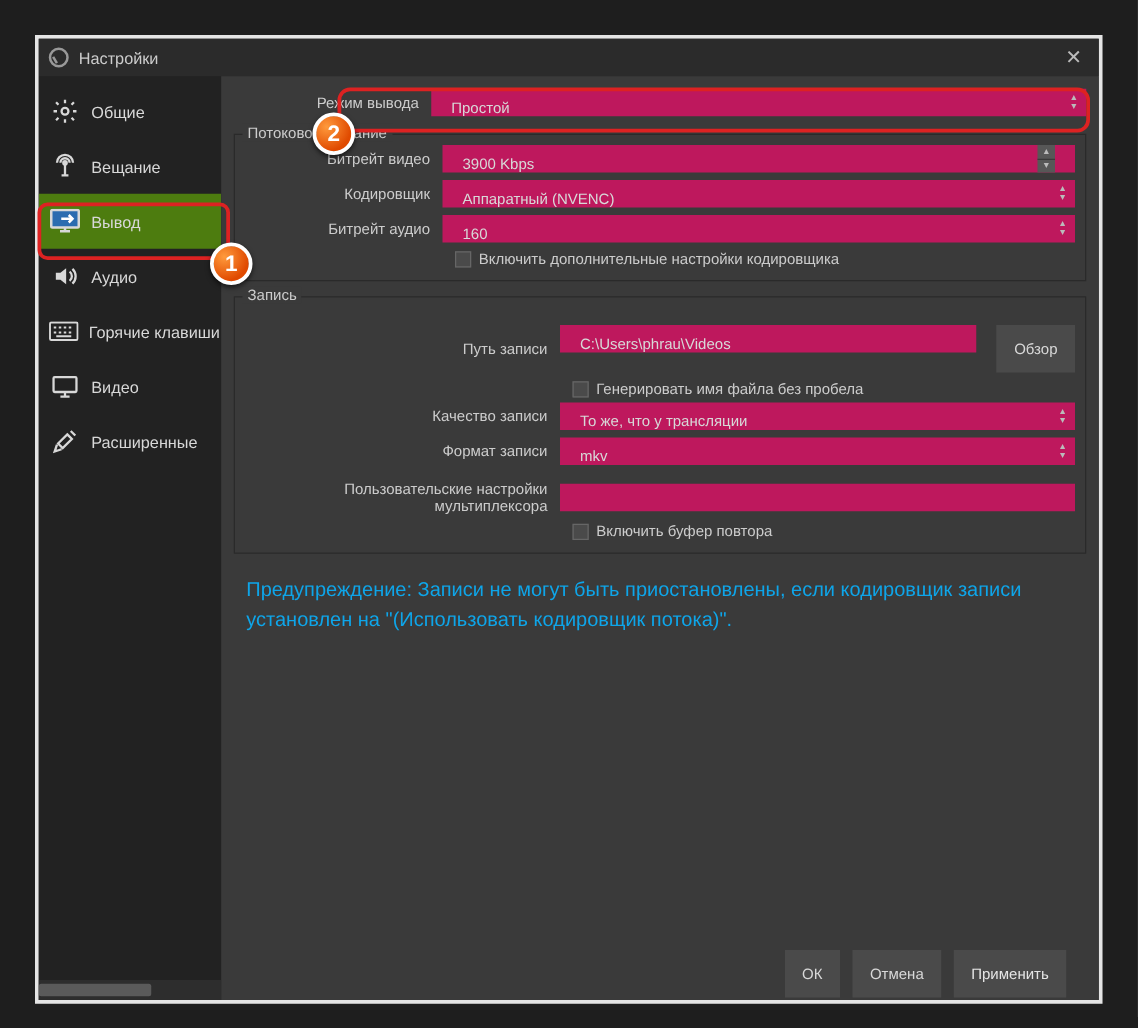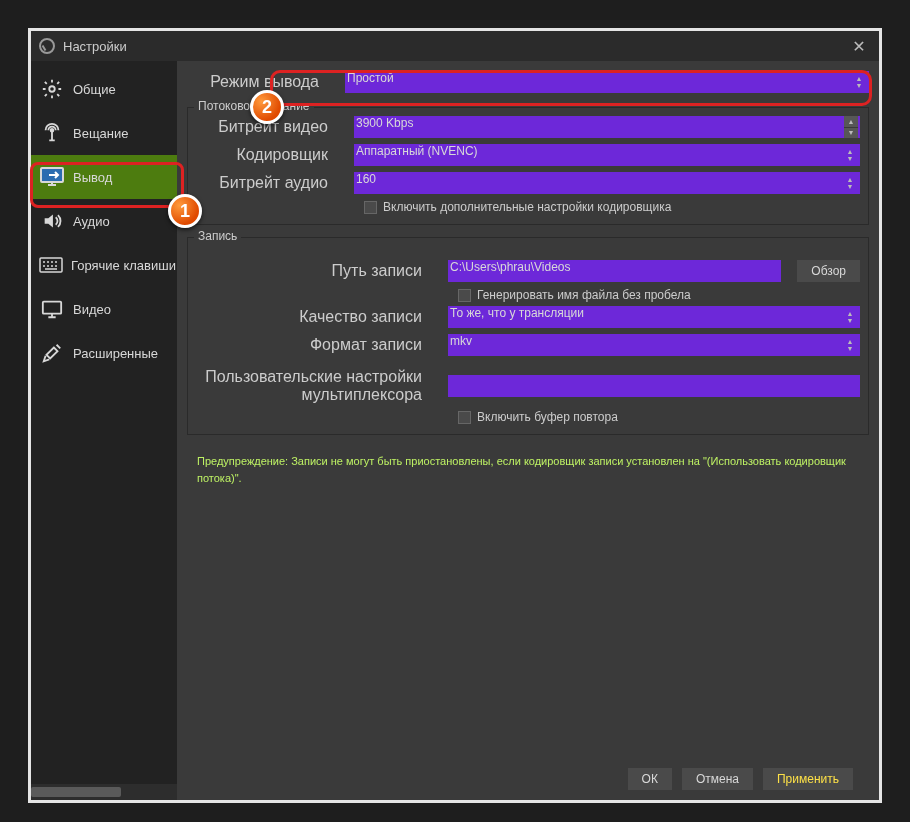--- a/index.html
+++ b/index.html
@@ -13,37 +13,37 @@
 .body { flex: 1; display: flex; }
 .sidebar { width: 146px; background: #222; display: flex; flex-direction: column; padding-top: 6px; overflow: hidden; }
 .sidebar-item { display: flex; align-items: center; height: 44px; padding: 0 8px; color: #d8d8d8; font-size: 13px; cursor: pointer; white-space: nowrap; }
 .sidebar-item .si-icon { width: 26px; height: 26px; margin-right: 8px; display: flex; align-items: center; justify-content: center; }
 .sidebar-item.active { background: #4d7c0f; }
 .sidebar .sb-spacer { flex: 1; }
 .sidebar .sb-scroll { height: 16px; background: #2d2d2d; position: relative; }
 .sidebar .sb-scroll::before { content: ""; position: absolute; left: 0; top: 3px; width: 90px; height: 10px; background: #5a5a5a; border-radius: 2px; }
 .main { flex: 1; background: #3a3a3a; position: relative; padding: 10px 10px 0 10px; display: flex; flex-direction: column; }
 .row { display: flex; align-items: center; margin-bottom: 6px; }
-.label { width: 252px; text-align: right; padding-right: 26px; color: #ccc; font-size: 16px; }
+.label { width: 252px; text-align: right; padding-right: 10px; color: #ccc; font-size: 12px; }
 .label.narrow { width: 158px; }
 .control { flex: 1; }
-.select, .spinner, .textinput { height: 22px; background: #6d28d9; border: none; color: #d8d8d8; font-size: 12px; padding: 0 2px; display: flex; align-items: flex-start; position: relative; }
+.select, .spinner, .textinput { height: 22px; background: #be185d; border: none; color: #d8d8d8; font-size: 12px; padding: 0 16px; display: flex; align-items: flex-end; position: relative; }
 .spinner { justify-content: space-between; }
 .spin-btns { width: 14px; height: 100%; display: flex; flex-direction: column; }
 .spin-btns span { flex: 1; display: flex; align-items: center; justify-content: center; font-size: 7px; color: #bbb; background: #575757; }
 .spin-btns span:first-child { border-bottom: 1px solid #3a3a3a; }
 .select .sel-arrows { position: absolute; right: 4px; top: 0; bottom: 0; width: 12px; display: flex; flex-direction: column; align-items: center; justify-content: center; font-size: 7px; color: #bbb; line-height: 7px; }
 .group { border: 1px solid #2a2a2a; margin-bottom: 12px; padding: 8px 8px 6px 8px; position: relative; }
 .group-title { position: absolute; top: -9px; left: 6px; background: #3a3a3a; padding: 0 4px; color: #ccc; font-size: 12px; }
 .checkbox-row { display: flex; align-items: center; margin-left: 262px; margin-bottom: 4px; }
 .cb { width: 13px; height: 13px; background: #4a4a4a; border: 1px solid #666; margin-right: 6px; }
 .cb-label { color: #ccc; font-size: 12px; }
-.btn { height: 22px; background: #4a4a4a; color: #d8d8d8; font-size: 12px; padding: 0 14px; display: inline-flex; align-items: center; justify-content: center; cursor: pointer; border: none; text-align: center; }
-.btn.dim { color: #fde047; }
-.warn { color: #bef264; font-size: 11px; padding: 6px 10px; line-height: 1.5; }
+.btn { height: 38px; background: #4a4a4a; color: #d8d8d8; font-size: 12px; padding: 0 14px; display: inline-flex; align-items: center; justify-content: center; cursor: pointer; border: none; text-align: center; }
+.btn.dim { color: #e5e5e5; }
+.warn { color: #0ea5e9; font-size: 16px; padding: 6px 10px; line-height: 1.5; }
 .footer { height: 42px; display: flex; align-items: center; justify-content: flex-end; gap: 10px; padding: 0 16px; }
 .hl-output { position: absolute; left: 30px; top: 162px; width: 154px; height: 46px; border: 3px solid #d22; border-radius: 8px; pointer-events: none; z-index: 5; }
 .hl-mode { position: absolute; left: 270px; top: 70px; width: 602px; height: 36px; border: 3px solid #d22; border-radius: 10px; pointer-events: none; z-index: 5; }
 .badge { position: absolute; width: 34px; height: 34px; border-radius: 50%; background: radial-gradient(circle at 30% 30%, #ff9a3c, #e04a00 70%); border: 3px solid #fff; box-shadow: 0 2px 4px rgba(0,0,0,.6); display: flex; align-items: center; justify-content: center; color: #fff; font-weight: bold; font-size: 18px; z-index: 6; }
 .badge1 { left: 168px; top: 194px; }
 .badge2 { left: 250px; top: 90px; }
 svg { display: block; }
 </style>
 </head>
 <body>

